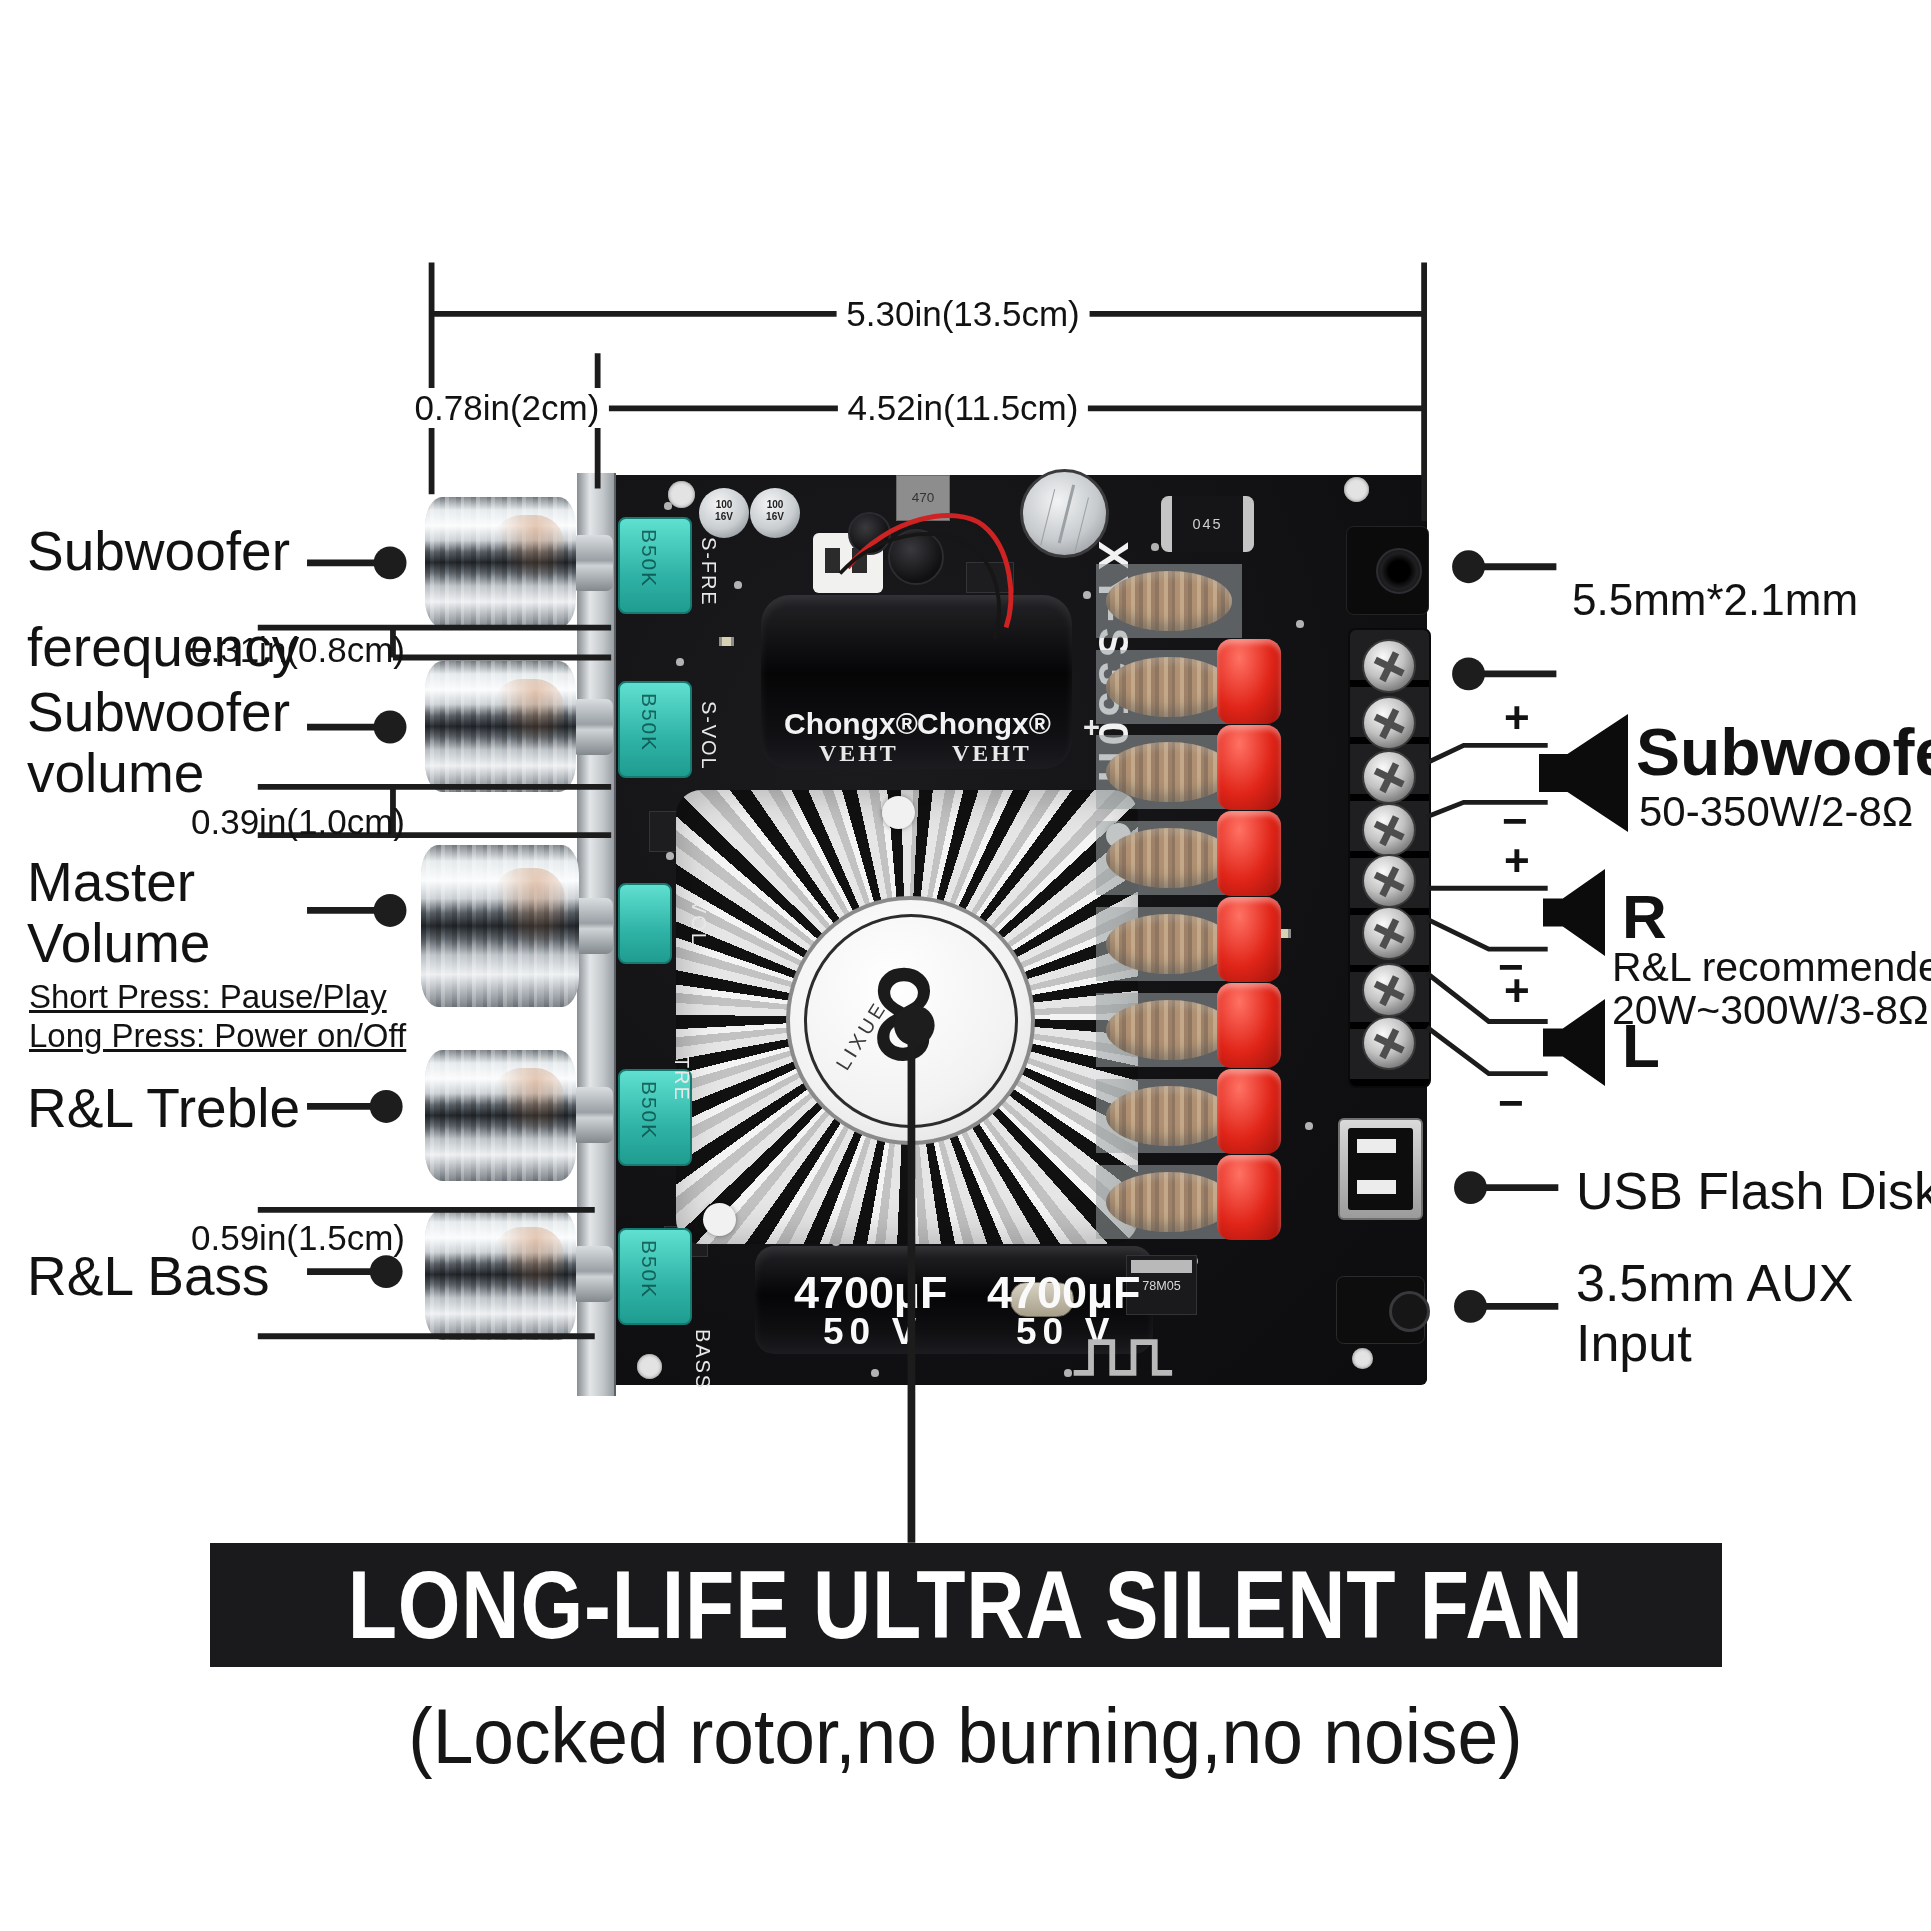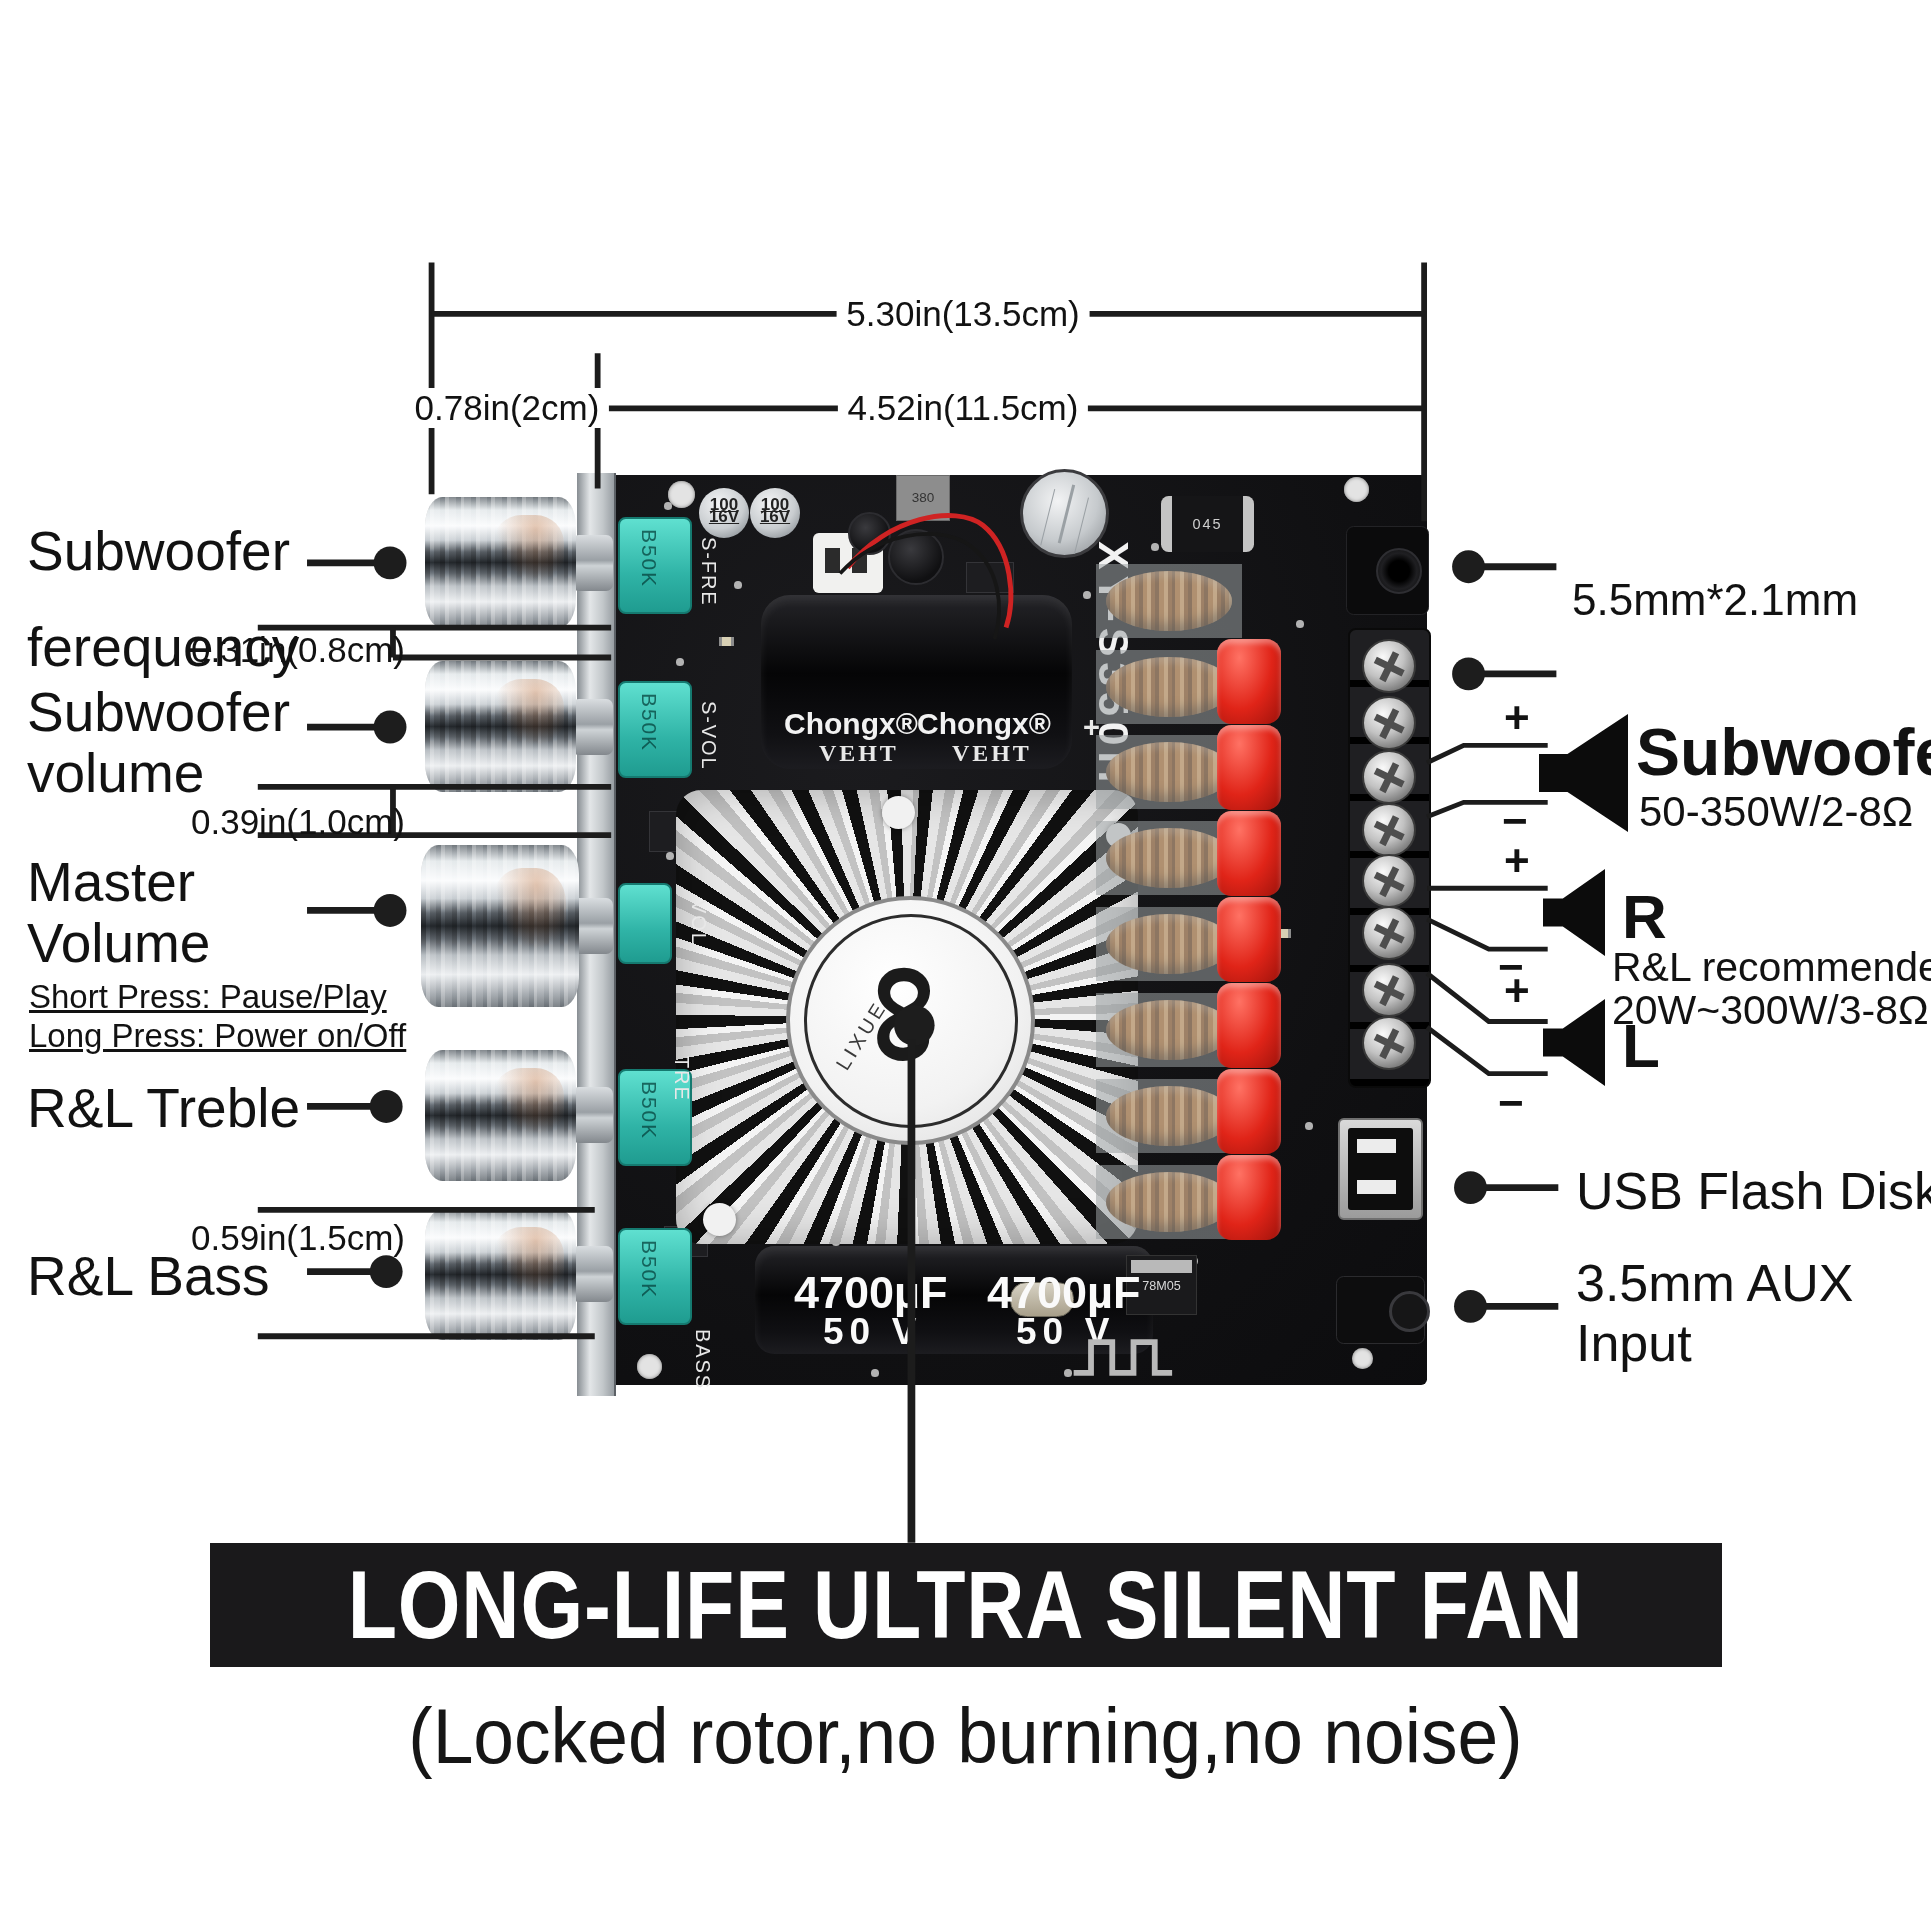--- a/index.html
+++ b/index.html
@@ -67,21 +67,21 @@
 
   
   .bigcap{background:linear-gradient(180deg,#242428,#050506 45%,#101013 80%,#1c1c20);
     border-radius:29px;z-index:2;box-shadow:inset 0 5.8px 9.7px rgba(255,255,255,.08);}
   .capbrand{color:#f2f2f2;font-size:30px;font-weight:700;white-space:nowrap;z-index:3;}
   .captype{color:#e8e8e8;font-size:24px;font-weight:700;letter-spacing:2.9px;z-index:3;font-family:Liberation Serif, serif;}
   .capval{color:#fafafa;font-size:45px;font-weight:700;white-space:nowrap;z-index:3;}
   .capv{color:#fafafa;font-size:37px;font-weight:700;letter-spacing:5.8px;z-index:3;}
   .mincap{border-radius:50%;z-index:2;text-align:center;
     background:radial-gradient(circle at 40% 32%,#f4f5f6,#c9cdd0 55%,#8f959a 85%,#6a7075);}
-  .mincap .t{font-size:17px;line-height:12.6px;color:#222;padding-top:10.6px;font-weight:700;text-decoration:underline;}
+  .mincap .t{font-size:10px;line-height:12.6px;color:#222;padding-top:10.6px;font-weight:700;}
   .blkcap{border-radius:50%;background:radial-gradient(circle at 40% 35%,#3a3a3e,#101012 70%);
     border:2.9px solid #2c2c30;z-index:2;}
 
   
   .coil{left:1106px;width:126px;height:60px;border-radius:50%;z-index:2;
     background:repeating-linear-gradient(90deg,#7c4314 0 3.9px,#c97c33 3.9px 8.7px,#f3b26b 8.7px 12.6px,#a35c1f 12.6px 16.4px);
     box-shadow:inset 0 -7.7px 11.6px rgba(0,0,0,.45),inset 0 5.8px 7.7px rgba(255,255,255,.25);}
   .coil::before{content:"";position:absolute;inset:-6.8px -9.7px;background:#9aa0a3;opacity:.55;z-index:-1;}
   .rcap{left:1217px;width:64px;height:85px;border-radius:14.5px;z-index:2;
     background:radial-gradient(ellipse at 35% 22%,#ff7264,#e02418 55%,#9c120b);
@@ -190,21 +190,21 @@
 
   <div class="abs mincap" style="left:699px;top:488px;width:50px;height:50px">
     <div class="t"><span>100</span><br>
     <span>16V</span></div>
   </div>
   <div class="abs mincap" style="left:750px;top:488px;width:50px;height:50px">
     <div class="t"><span>100</span><br>
     <span>16V</span></div>
   </div>
   <div class="abs conn"></div>
-  <div class="abs graycomp"><span>380</span></div>
+  <div class="abs graycomp"><span>470</span></div>
   <div class="abs blkcap" style="left:848px;top:512px;width:39px;height:39px"></div>
   <div class="abs blkcap" style="left:888px;top:529px;width:52px;height:52px"></div>
   <div class="abs silvercap"></div>
   <div class="abs diode"><span>045</span></div>
   <div class="abs dcjack"></div>
 
   <div class="abs model">XY-S350H</div>
 
   <div class="abs bigcap" style="left:761px;top:595px;width:311px;height:174px"></div>
   <div class="abs capbrand" style="left:784px;top:707px">Chongx®</div>

